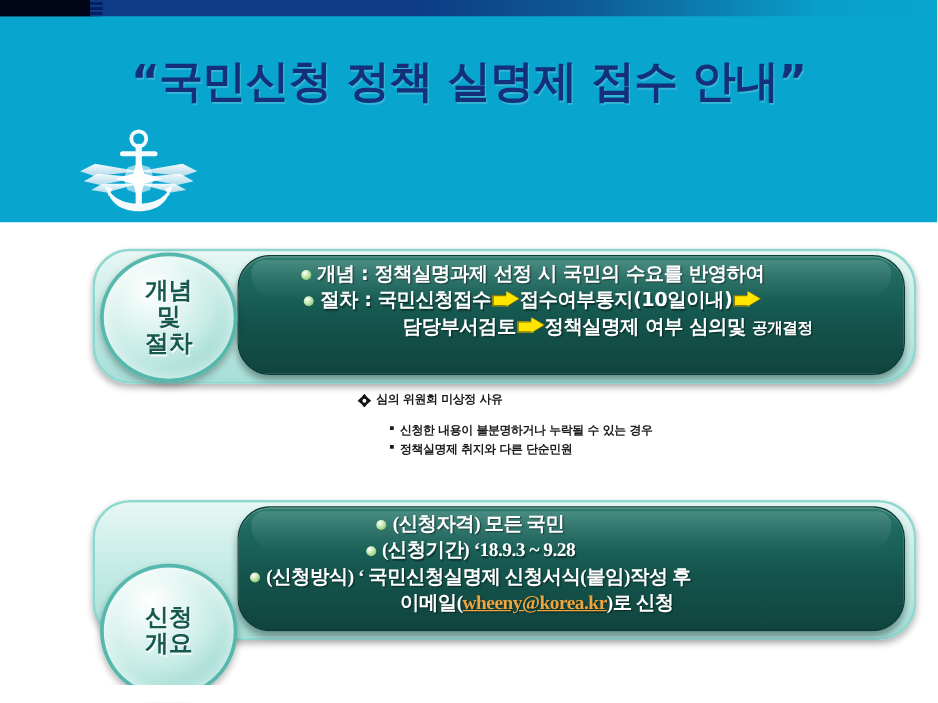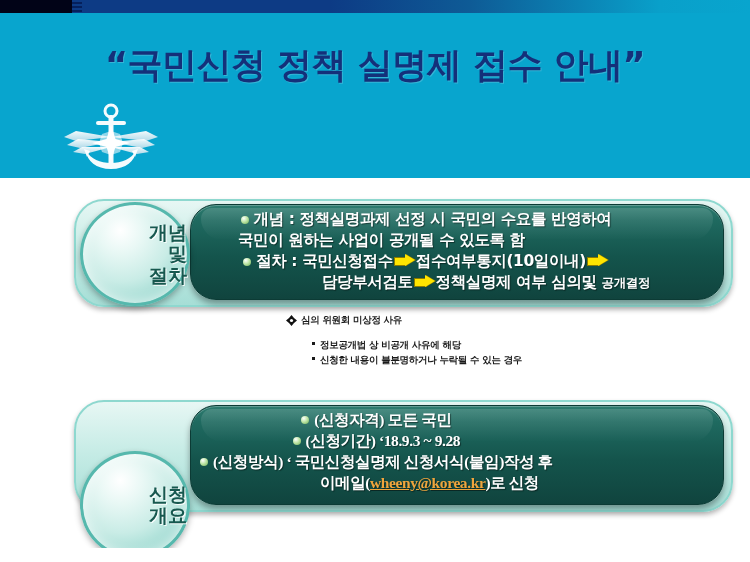--- a/index.html
+++ b/index.html
@@ -120,21 +120,21 @@
   
   .badge {
     position: absolute;
     border-radius: 50%;
     background:
       radial-gradient(circle at 36% 26%, #ffffff 0%, #e9f8f5 22%, #c9ece6 52%, #9bd9d0 78%, #7fc9c0 100%);
     border: 3px solid #56b8ad;
     box-shadow: 0 3px 6px rgba(0,0,0,0.30), inset 0 0 14px rgba(255,255,255,0.85);
     display: flex;
     flex-direction: column;
-    align-items: flex-end;
+    align-items: center;
     justify-content: center;
     text-align: center;
     line-height: 1.12;
     font-weight: bold;
     color: #17584f;
     font-size: 19px;
     text-shadow: 1px 1px 0 rgba(255,255,255,0.9);
   }
   #badge1 { left: 80px; top: 202px; width: 104px; height: 98px; }
   #badge2 { left: 80px; top: 403px; width: 104px; height: 102px; margin-top: 48px; }
@@ -313,23 +313,20 @@
   </div>
 
   <div class="panel-text" id="p1-text">
 
     <div class="bullet-line">
       <span class="dot"></span>
       <span class="line-body">
         <span>개념 : </span><span>정책실명과제 선정 시 국민의 수요를 반영하여</span>
       </span>
     </div>
-    <div class="indent-line">
-      <span>국민이 원하는 사업이 공개될 수 있도록 함</span>
-    </div>
 
     <div class="bullet-line">
       <span class="dot"></span>
       <span class="line-body">
         <span>절차 : </span><span>국민신청접수</span><span class="arrow"><span class="shaft"></span><span class="head"></span></span><span>접수여부통지(10일이내)</span><span class="arrow"><span class="shaft"></span><span class="head"></span></span>
       </span>
     </div>
     <div class="indent-line2">
       <span>담당부서검토</span><span class="arrow"><span class="shaft"></span><span class="head"></span></span><span>정책실명제 여부 심의및 </span><span class="small-tail">공개결정</span>
     </div>
@@ -340,24 +337,24 @@
     <div class="note-head">
       <span class="diamond-icon">
         <svg viewBox="0 0 11 11" width="11" height="11" aria-hidden="true">
           <path d="M5.5 0 L8 3 L11 5.5 L8 8 L5.5 11 L3 8 L0 5.5 L3 3 Z" fill="#111111"></path>
           <circle cx="5.5" cy="5.5" r="1.6" fill="#ffffff"></circle>
         </svg>
       </span>
       <span>심의 위원회  미상정 사유</span>
     </div>
     <div class="note-item">
-      <span class="square-dot"></span><span>정보공개법 상 비공개 사유에 해당</span>
+      <span class="square-dot"></span><span>신청한 내용이 불분명하거나 누락될 수 있는 경우</span>
     </div>
     <div class="note-item">
-      <span class="square-dot"></span><span>신청한 내용이 불분명하거나 누락될 수 있는 경우</span>
+      <span class="square-dot"></span><span>정책실명제 취지와 다른 단순민원</span>
     </div>
   </div>
 
   <div class="panel-outline" id="panel2-outline"></div>
   <div class="panel" id="panel2"></div>
 
   <div class="badge" id="badge2">
     <span>신청</span>
     <span>개요</span>
   </div>

